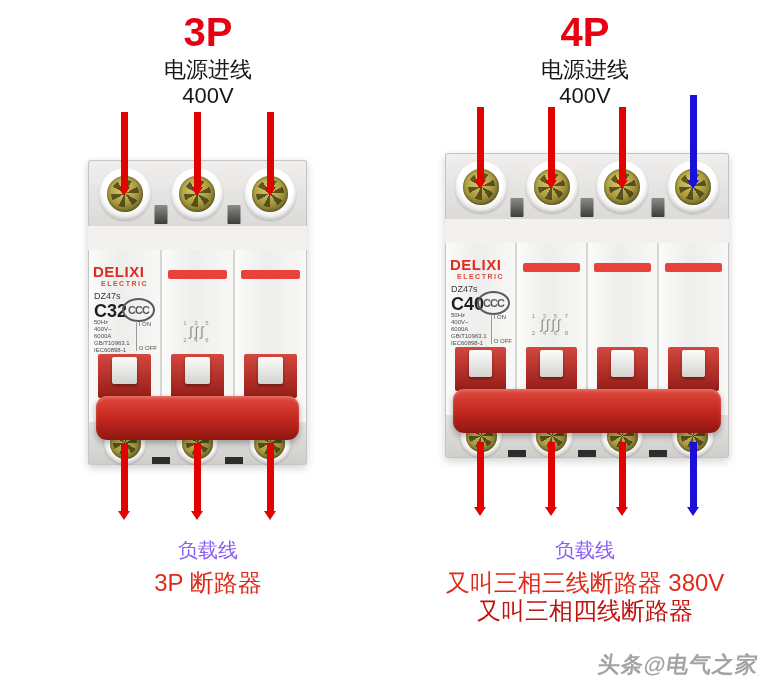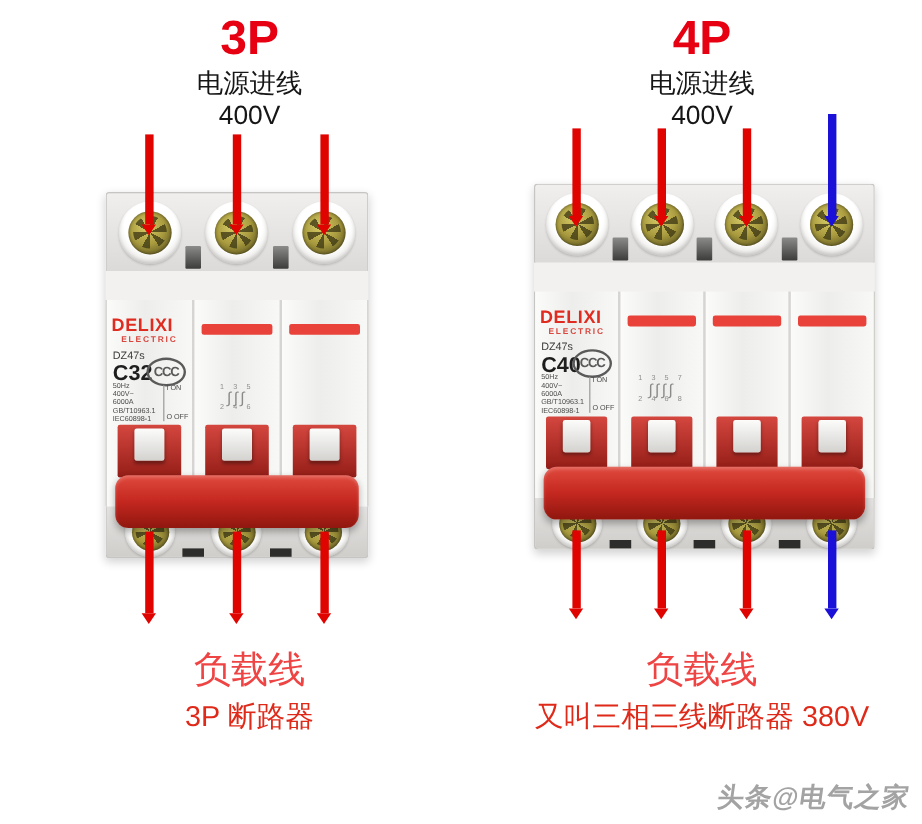--- a/index.html
+++ b/index.html
@@ -78,21 +78,21 @@
 
   
   .arrow{position:absolute;width:7px;background:var(--c);z-index:6;}
   .arrow::after{content:"";position:absolute;top:100%;left:50%;margin-left:-6.5px;width:0;height:0;
         border-left:6.5px solid transparent;border-right:6.5px solid transparent;border-top:9px solid var(--c);}
 
   
   .footer{position:absolute;top:537px;text-align:center;}
   .footer.left{left:38px;width:340px;}
   .footer.right{left:405px;width:360px;}
-  .load-label{font-size:31px;color:#ef4444;margin-bottom:5px;}
+  .load-label{font-size:20px;color:#8b5cf6;margin-bottom:5px;}
   .desc-line{font-size:24px;line-height:28px;color:var(--desc-red);}
   .desc-line.dark{color:var(--desc-dark);}
 
   .watermark{position:absolute;left:598px;top:650px;font-size:22px;font-weight:bold;white-space:nowrap;
         color:var(--wm);letter-spacing:1px;transform:skewX(-8deg);z-index:8;
         text-shadow:-2px -2px 0 #fff,2px -2px 0 #fff,-2px 2px 0 #fff,2px 2px 0 #fff,
                     0 -2px 0 #fff,0 2px 0 #fff,-2px 0 0 #fff,2px 0 0 #fff;}
 </style>
 </head>
 <body>
@@ -305,20 +305,21 @@
     </div>
 
   <div class="footer left">
     <div class="load-label">负载线</div>
     <div class="desc-line">3P 断路器</div>
   </div>
 
   <div class="footer right">
     <div class="load-label">负载线</div>
     <div class="desc-line">又叫三相三线断路器 380V</div>
+    <div class="desc-line dark">又叫三相四线断路器</div>
   </div>
 
   <div class="watermark">头条@电气之家</div>
 <div class="arrow" style="--c: #e00400; left: 121px; top: 112px; height: 75px;"></div>
     <div class="arrow" style="--c: #e00400; left: 194px; top: 112px; height: 75px;"></div>
     <div class="arrow" style="--c: #e00400; left: 267px; top: 112px; height: 75px;"></div>
     <div class="arrow" style="--c: #e00400; left: 121px; top: 443px; height: 68px;"></div>
     <div class="arrow" style="--c: #e00400; left: 194px; top: 443px; height: 68px;"></div>
     <div class="arrow" style="--c: #e00400; left: 267px; top: 443px; height: 68px;"></div>
     <div class="arrow" style="--c: #e00400; left: 477px; top: 107px; height: 73px;"></div>

